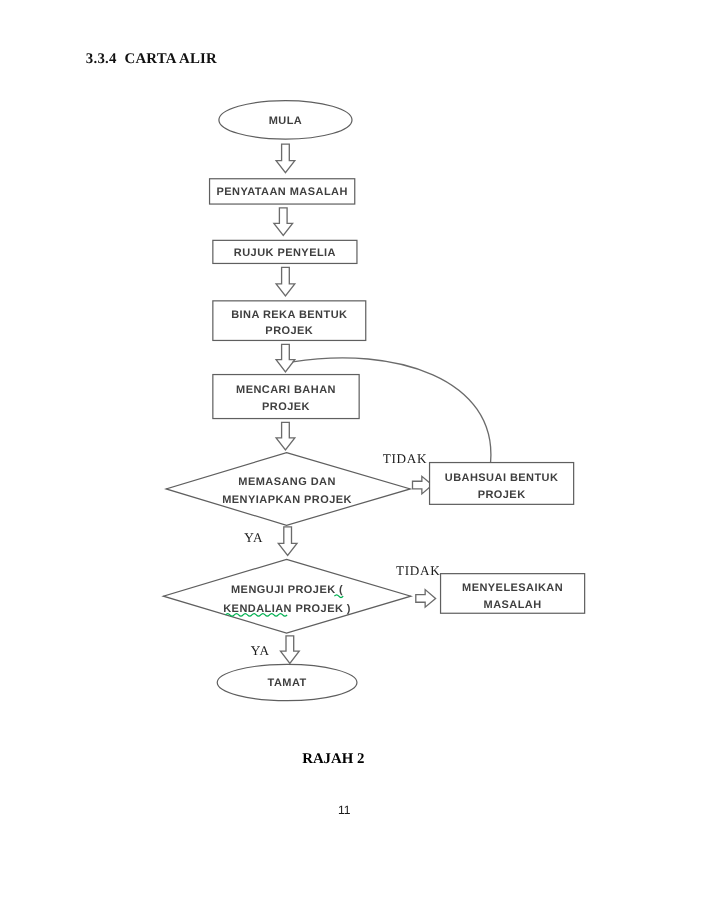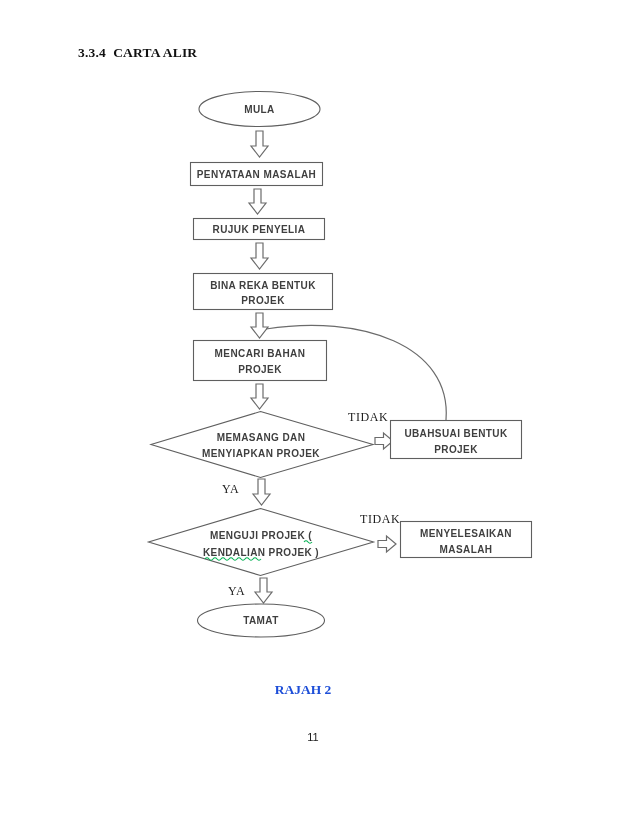--- a/index.html
+++ b/index.html
@@ -25,21 +25,21 @@
   }
   .doc-caption {
     position: absolute;
     left: 0;
     right: 8px;
     top: 682px;
     text-align: center;
     font-family: "Liberation Serif", serif;
     font-weight: bold;
     font-size: 13.5px;
-    color: #1d4ed8;
+    color: #000000;
   }
   .doc-pagenum {
     position: absolute;
     left: 0;
     right: 12px;
     top: 731px;
     text-align: center;
     font-family: "Liberation Sans", sans-serif;
     font-size: 11px;
     color: #1a1a1a;

